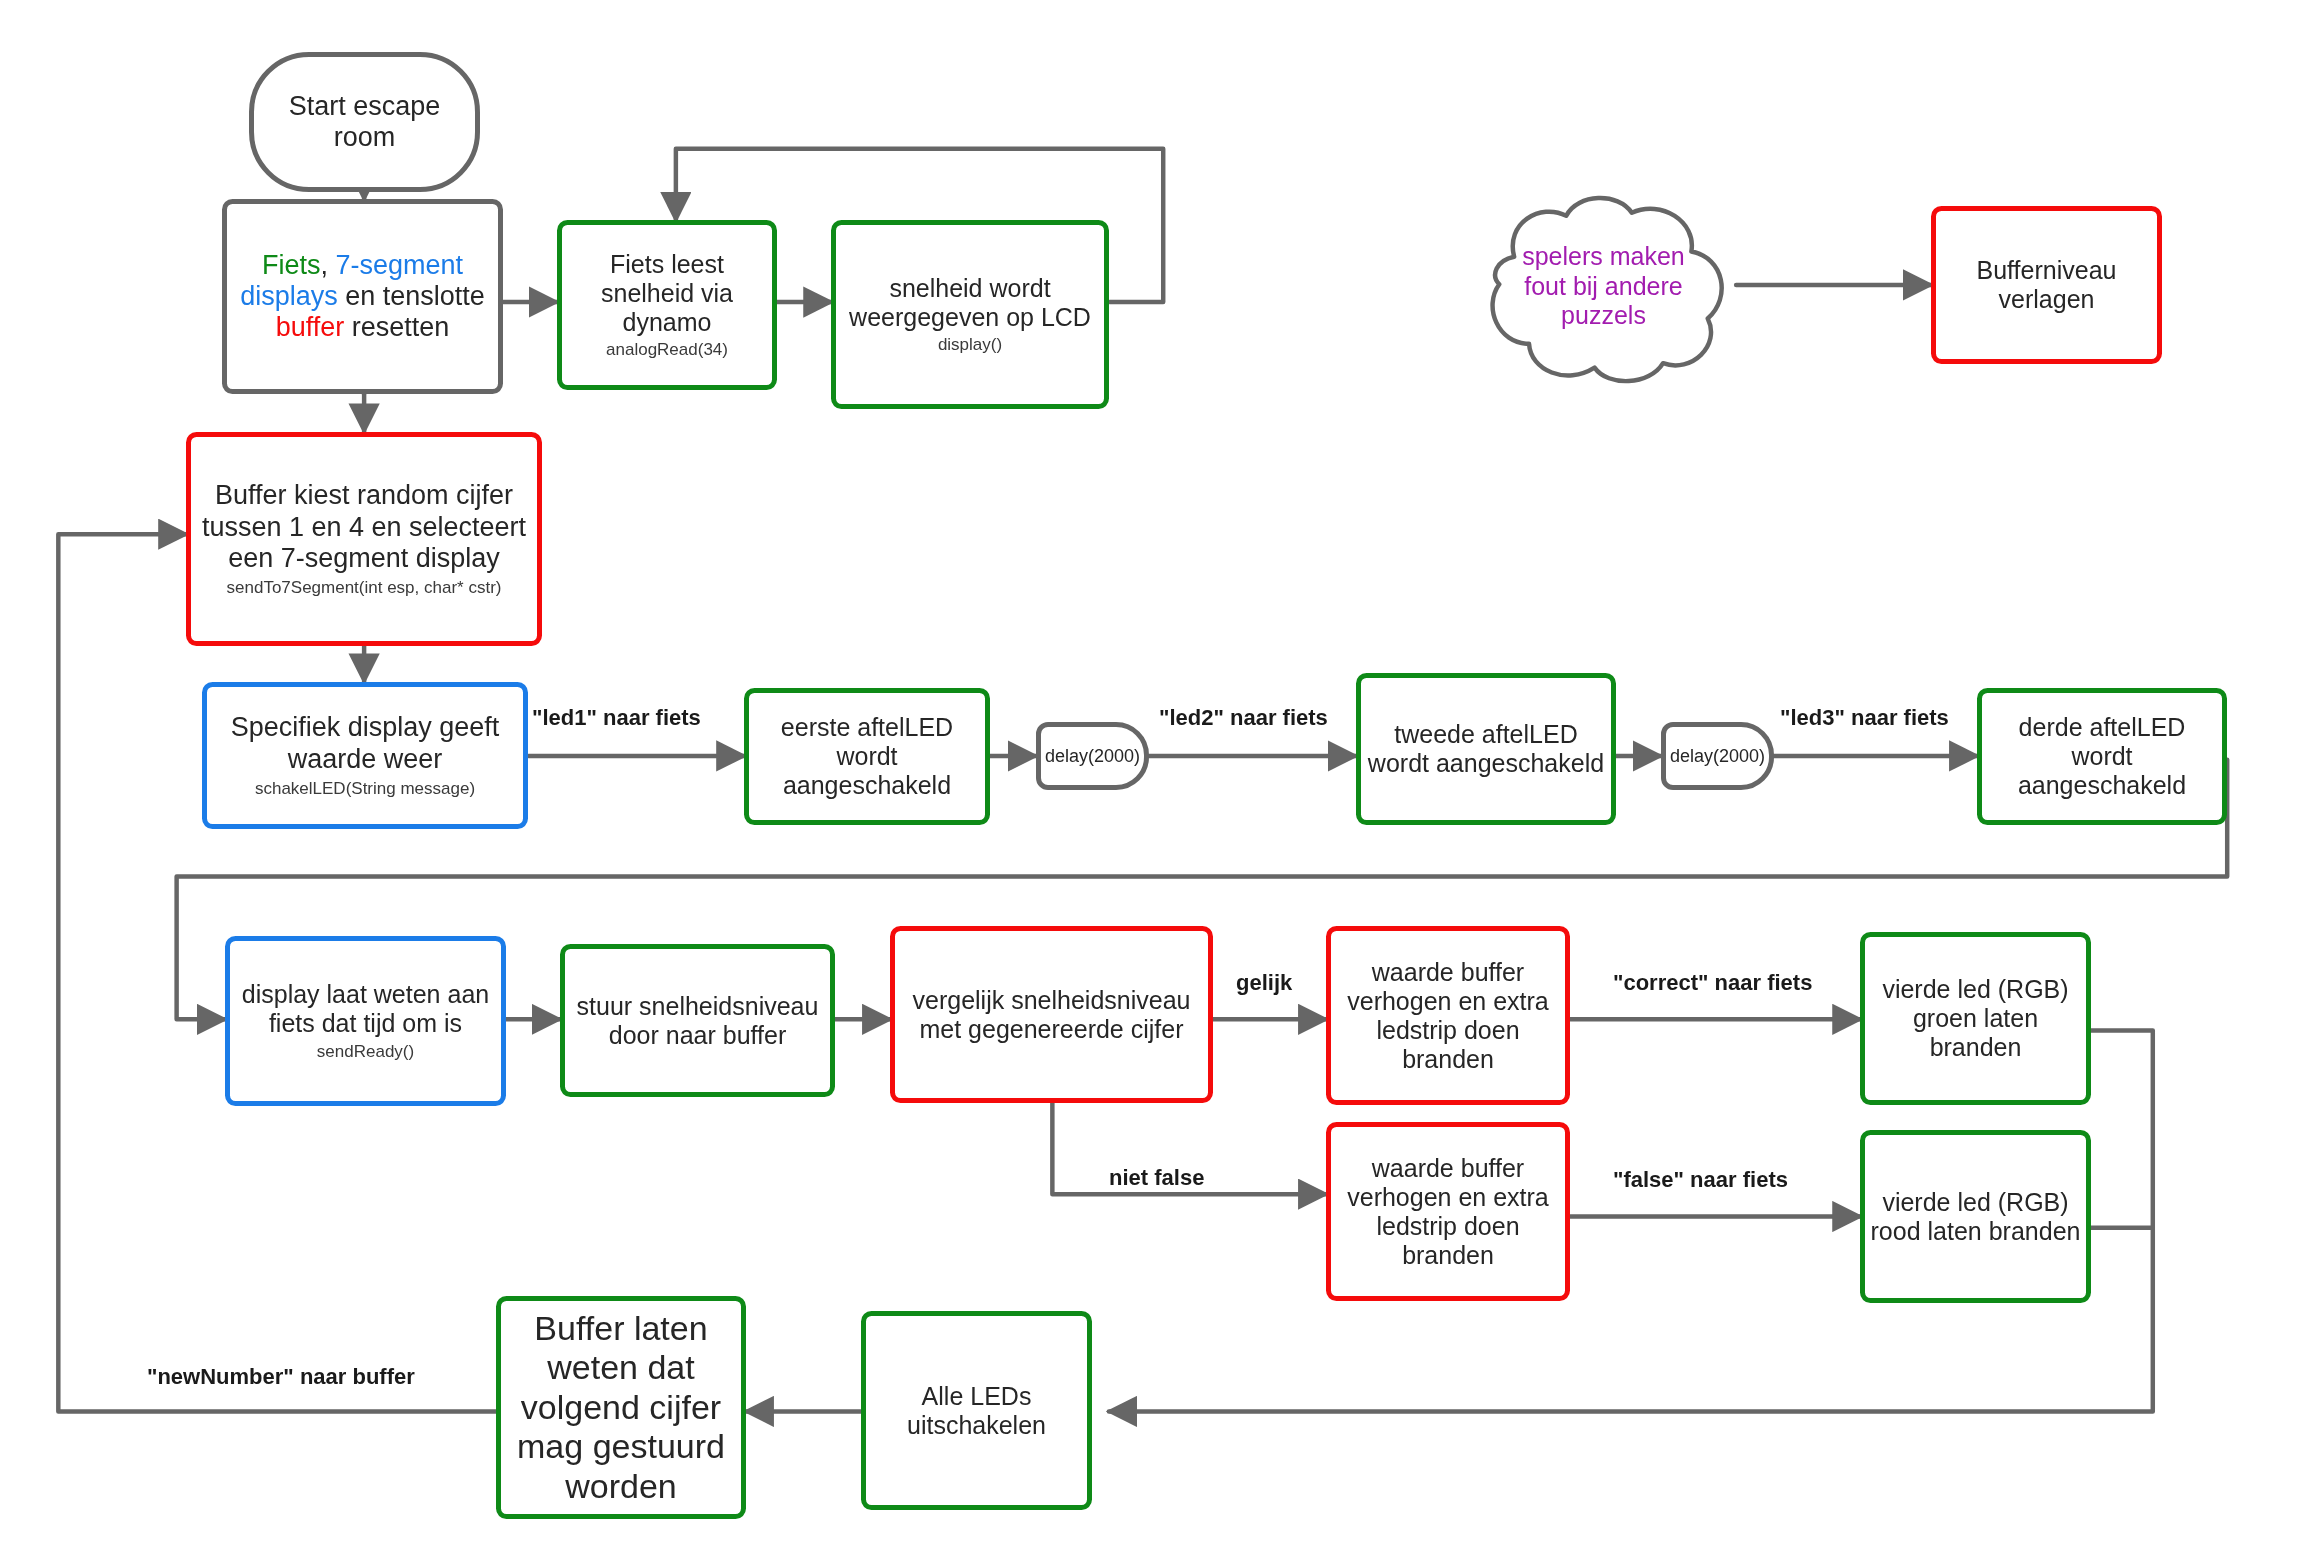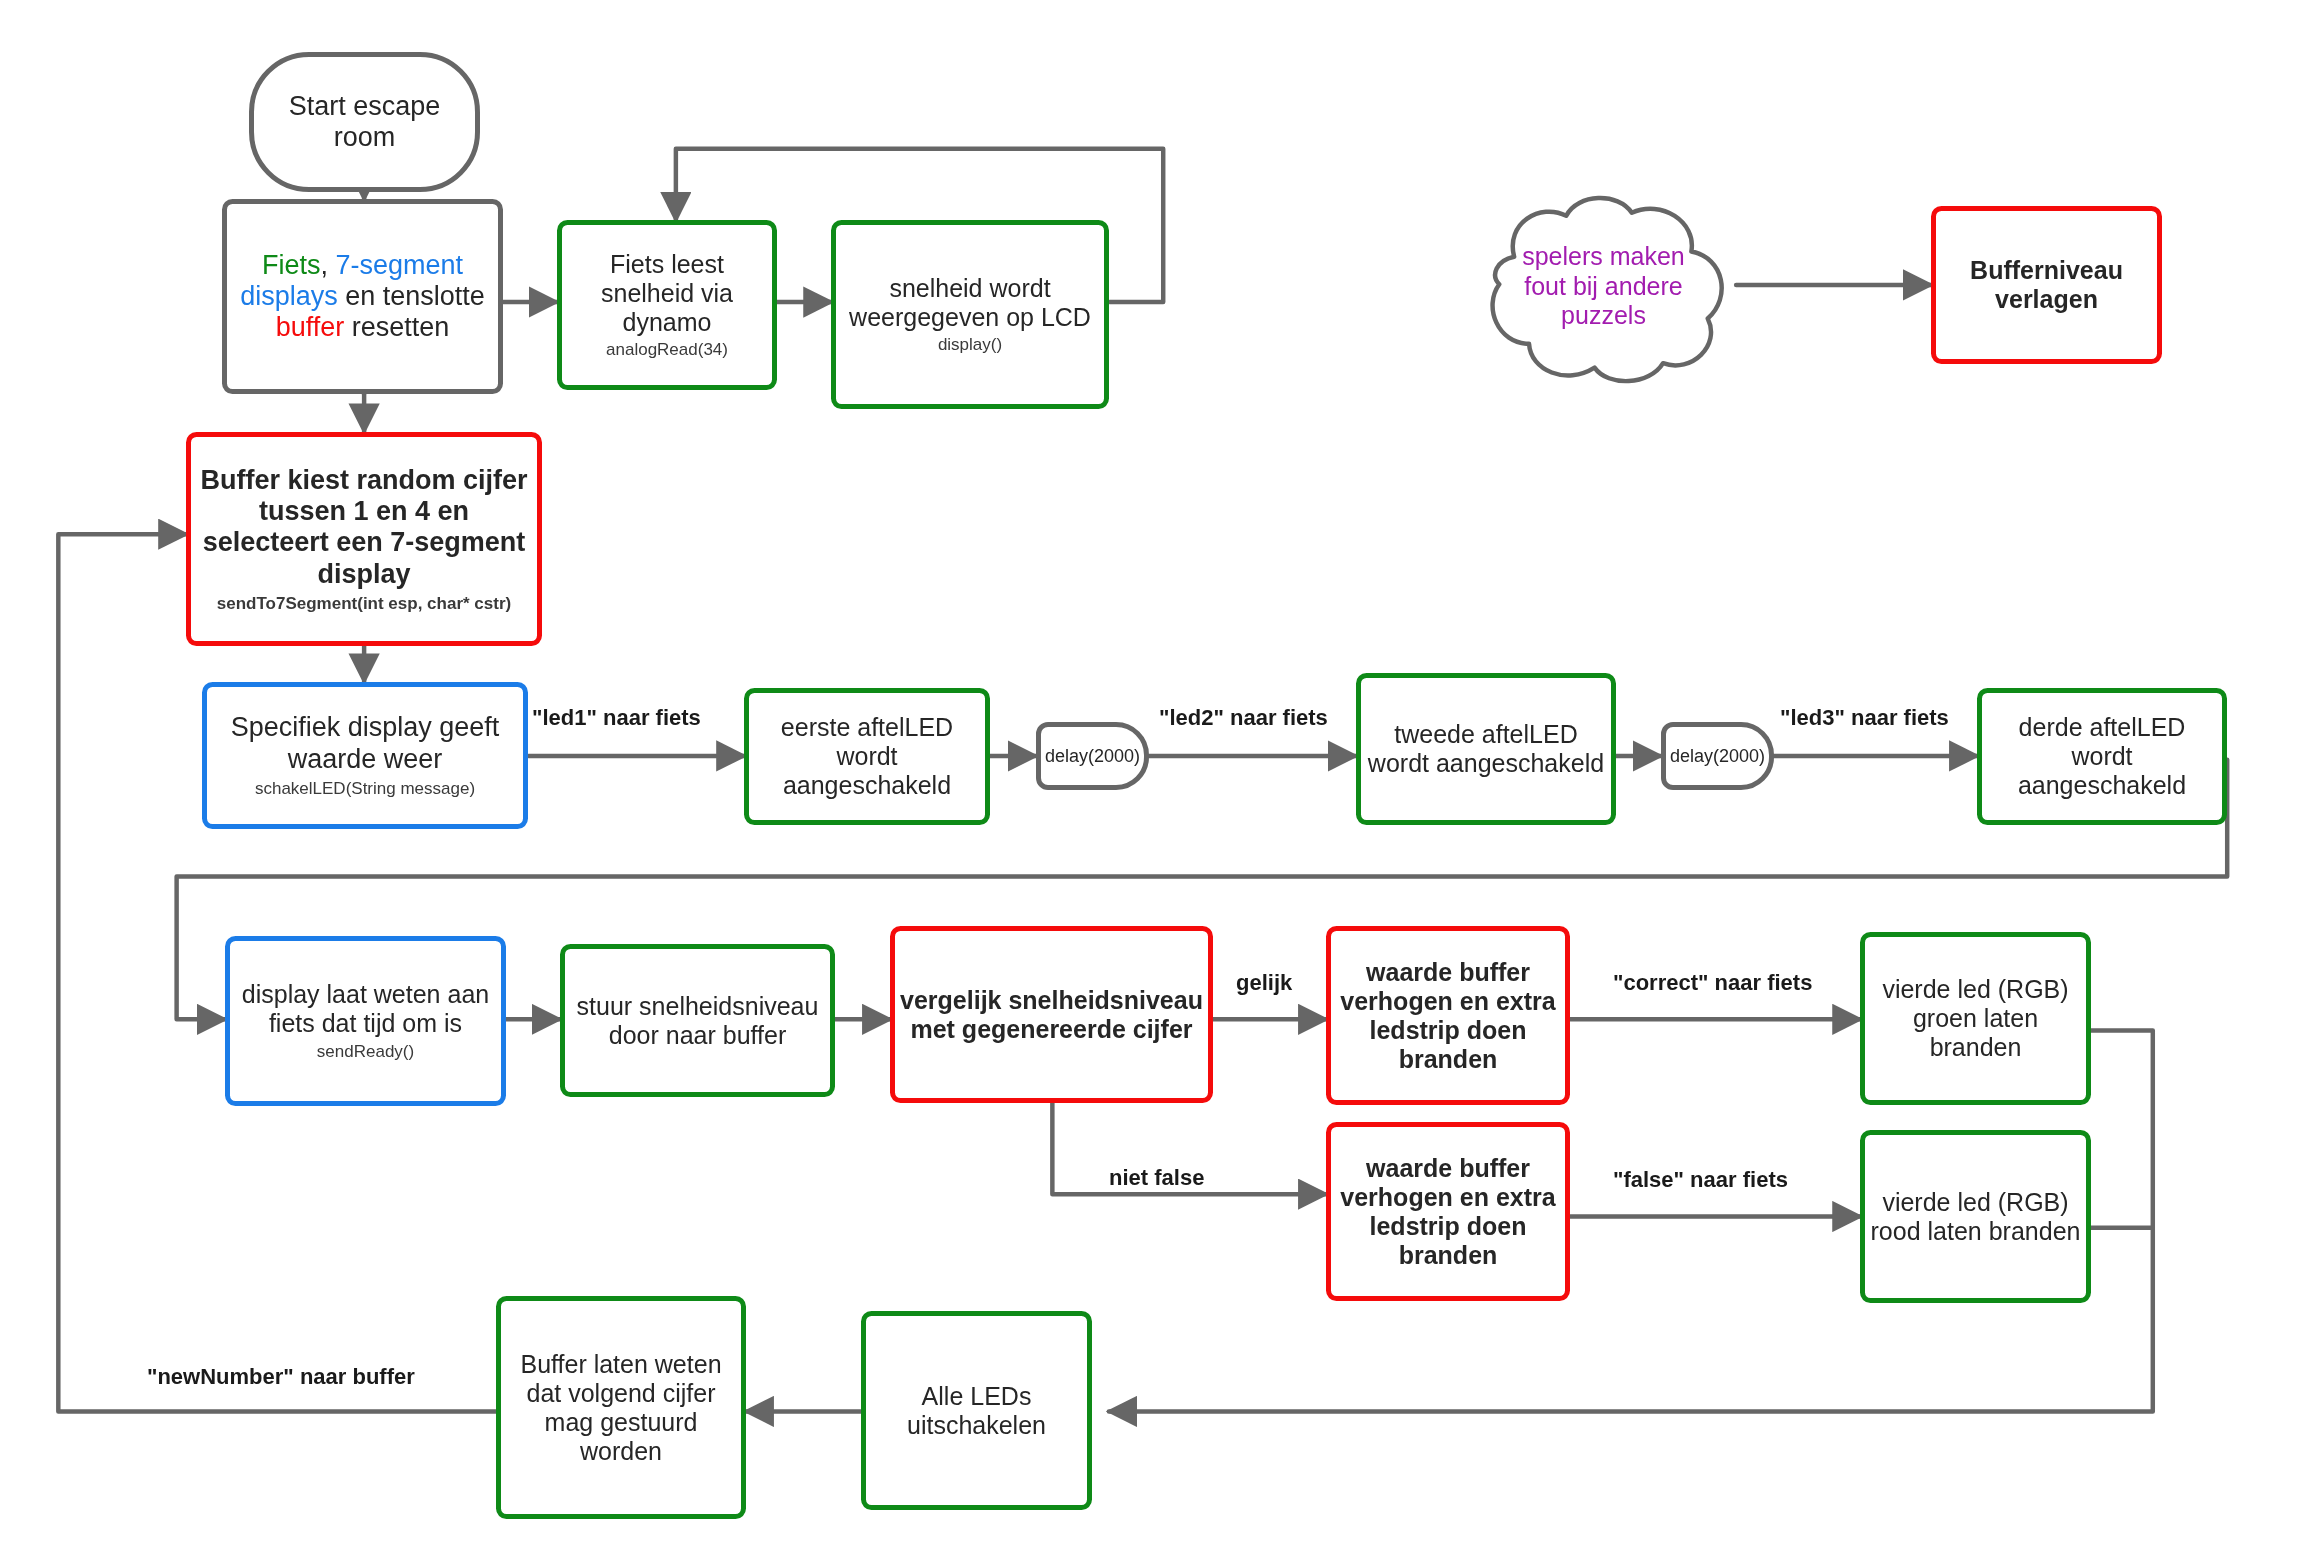--- a/index.html
+++ b/index.html
@@ -7,21 +7,21 @@
   body{font-family:"Liberation Sans",sans-serif;}
   #canvas{position:relative;width:2319px;height:1561px;background:#ffffff;overflow:hidden;}
   #wires{position:absolute;left:0;top:0;width:2319px;height:1561px;}
   .node{position:absolute;box-sizing:border-box;background:#ffffff;
         display:flex;flex-direction:column;align-items:center;justify-content:center;
         text-align:center;color:#262626;line-height:1.16;}
   .node .ttl{display:block;padding:0 4.5px;}
   .node .sub{display:block;margin-top:3.7px;font-size:17px;color:#3a3a3a;}
   .proc{border-style:solid;border-radius:10.4px;}
   .g{border-color:#0e8a17;border-width:5.2px;}
-  .r{border-color:#f50b0b;border-width:5.2px;font-weight:bold;}
+  .r{border-color:#f50b0b;border-width:5.2px;}
   .b{border-color:#1b7ce8;border-width:5.2px;}
   .k{border-color:#666666;border-width:5.2px;}
   .term{border:5.2px solid #666666;border-radius:60px;}
   .delay{border:5.2px solid #666666;border-radius:12px 33px 33px 12px;font-size:18px;}
   .cloudwrap{position:absolute;}
   .cloudtxt{position:absolute;left:0;top:0;width:100%;height:100%;
             display:flex;align-items:center;justify-content:center;text-align:center;
             color:#a21caf;line-height:1.18;}
   .lbl{position:absolute;font-weight:bold;color:#1a1a1a;white-space:nowrap;}
   .mc-green{color:#0e8a17;}
@@ -183,21 +183,21 @@
   </div>
 
   <div class="node proc g" style="left:1860px;top:1130px;width:231px;height:173px;font-size:25px;">
     <span class="ttl">vierde led (RGB) rood laten branden</span>
   </div>
 
   <div class="node proc g" style="left:861px;top:1311px;width:231px;height:199px;font-size:25px;">
     <span class="ttl">Alle LEDs uitschakelen</span>
   </div>
 
-  <div class="node proc g" style="left:496px;top:1296px;width:250px;height:223px;font-size:25px;">
+  <div class="node proc g" style="left:496px;top:1296px;width:250px;height:223px;font-size:34px;">
     <span class="ttl">Buffer laten weten dat volgend cijfer mag gestuurd worden</span>
   </div>
 
   <div class="lbl" style="left:532px;top:705px;font-size:22px;">"led1" naar fiets</div>
   <div class="lbl" style="left:1159px;top:705px;font-size:22px;">"led2" naar fiets</div>
   <div class="lbl" style="left:1780px;top:705px;font-size:22px;">"led3" naar fiets</div>
 
   <div class="lbl" style="left:1236px;top:970px;font-size:22px;">gelijk</div>
   <div class="lbl" style="left:1109px;top:1165px;font-size:22px;">niet false</div>
 

